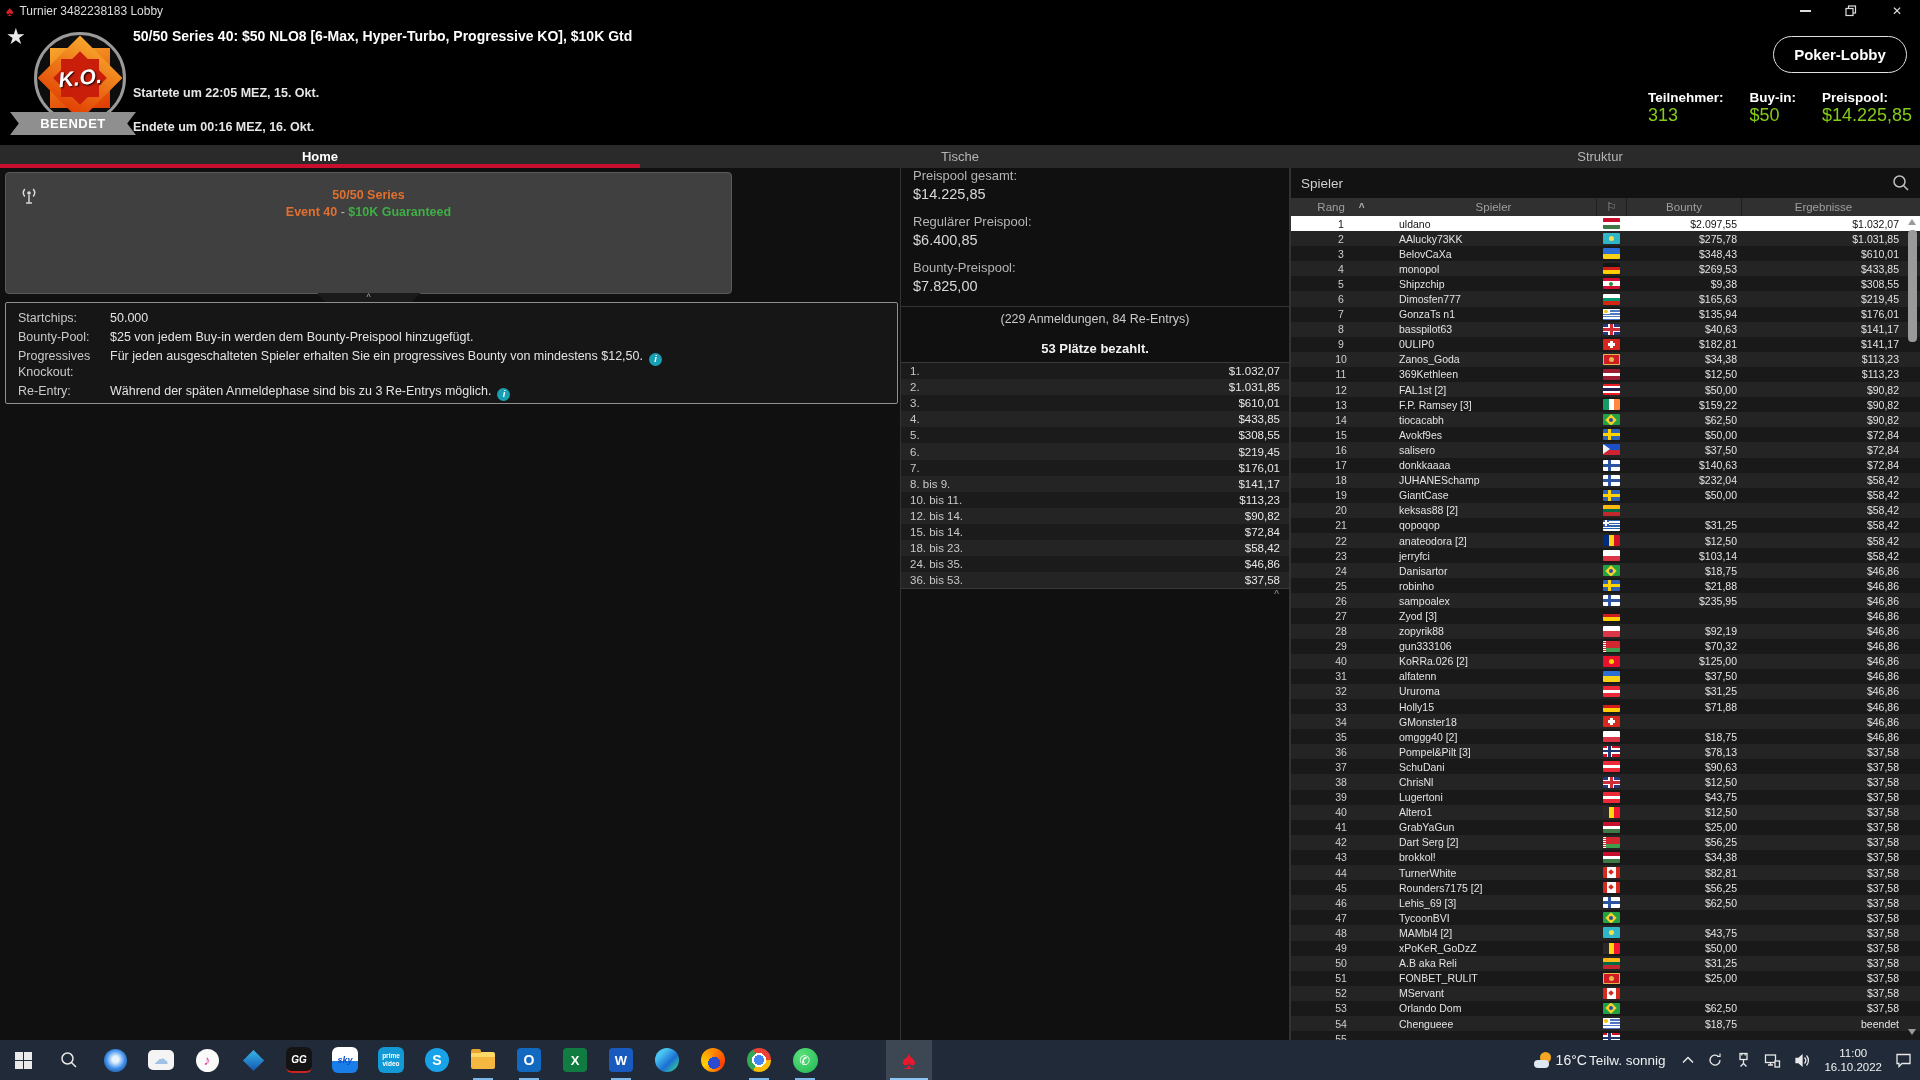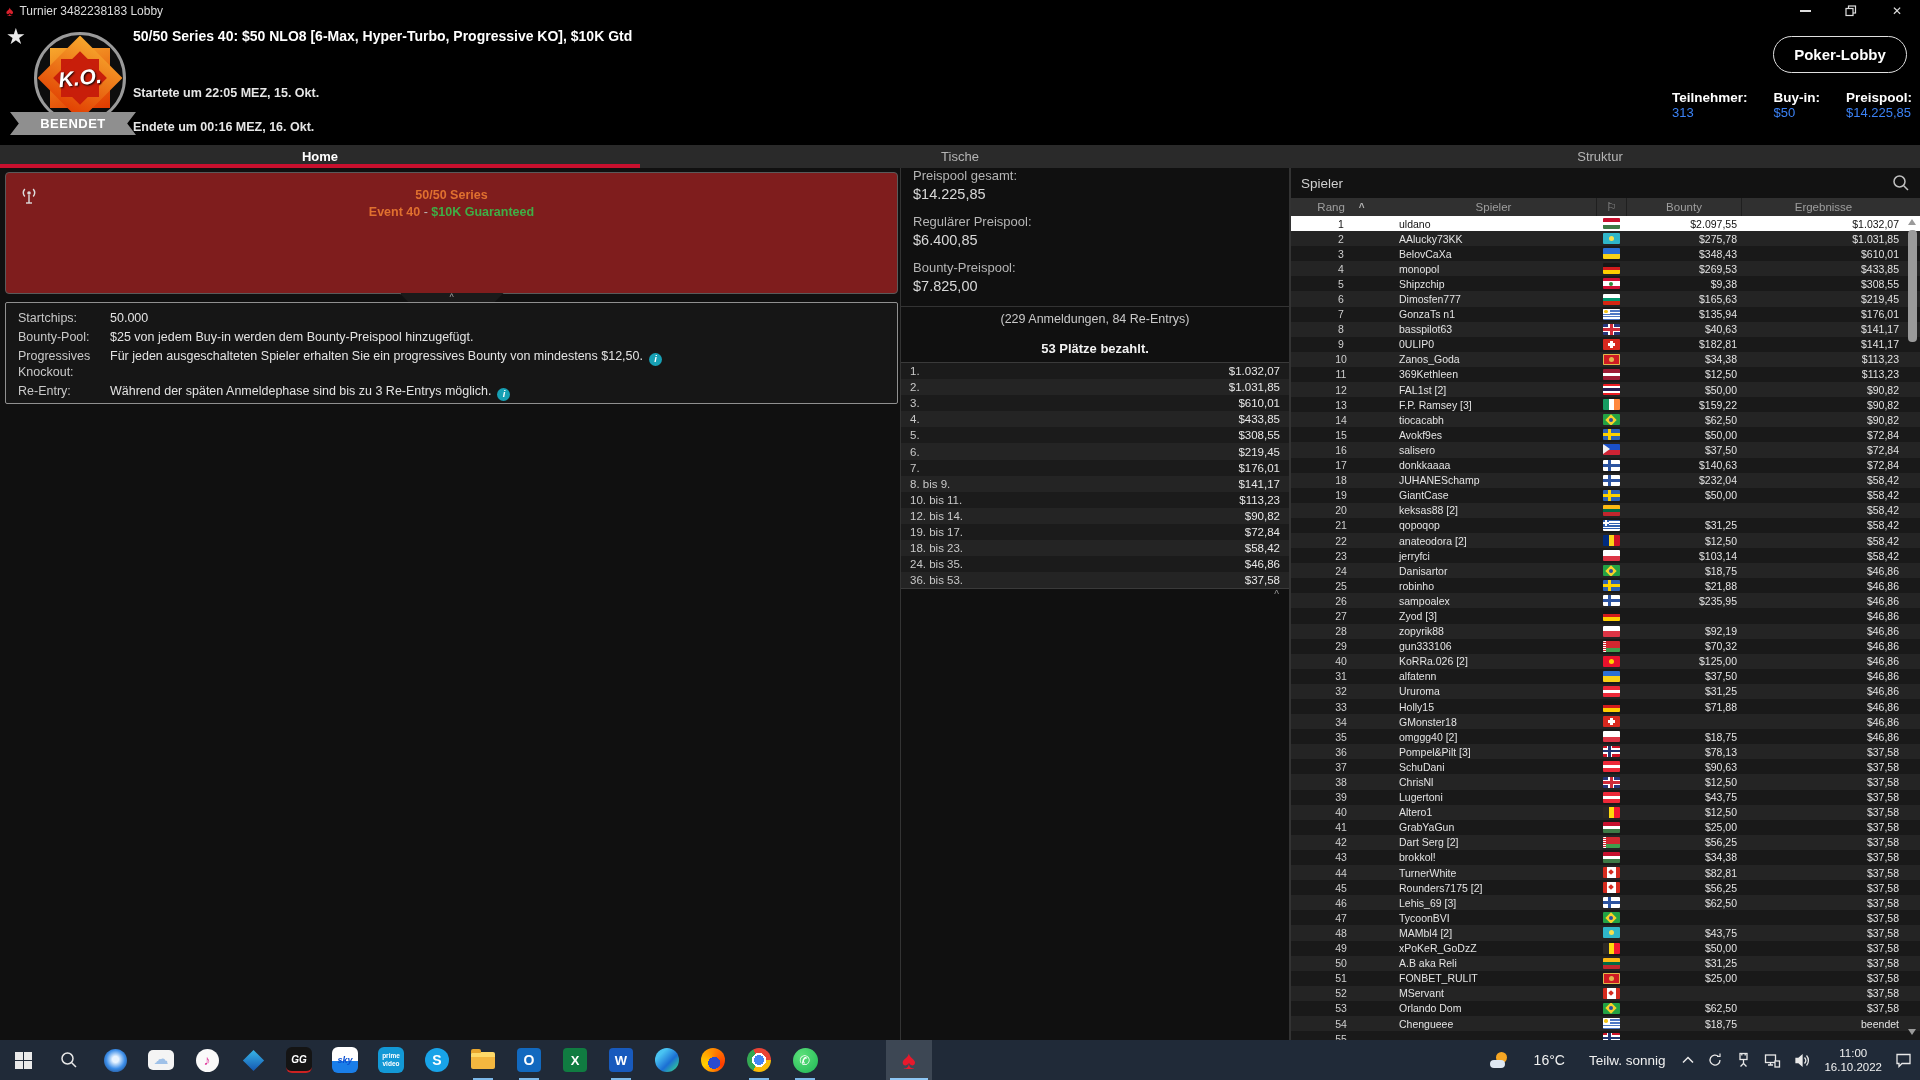--- a/index.html
+++ b/index.html
@@ -22,33 +22,33 @@
 .b1{inset:13px}.b2{inset:13px;transform:rotate(45deg)}
 .b3{inset:24px;background:#c81e0a}.b4{inset:24px;background:#c81e0a;transform:rotate(45deg)}
 .kotext{position:absolute;inset:0;display:flex;align-items:center;justify-content:center;color:#fff;font-weight:bold;font-style:italic;font-size:21px;text-shadow:1px 1px 2px #000;transform:rotate(-6deg)}
 .ribbon{position:absolute;left:10px;top:90px;width:126px;height:23px;background:#8f8f8f;clip-path:polygon(0 0,100% 0,93% 50%,100% 100%,0 100%,7% 50%);display:flex;align-items:center;justify-content:center;color:#fff;font-size:13px;font-weight:bold;letter-spacing:.5px}
 .htitle{position:absolute;left:133px;top:6px;color:#fff;font-size:14px;font-weight:bold}
 .hsub1{position:absolute;left:133px;top:64px;color:#e6e6e6;font-size:12.5px;font-weight:600}
 .hsub2{position:absolute;left:133px;top:98px;color:#e6e6e6;font-size:12.5px;font-weight:600}
 .lobbybtn{position:absolute;right:13px;top:14px;width:134px;height:37px;border:1.5px solid #e0e0e0;border-radius:20px;display:flex;align-items:center;justify-content:center;color:#fff;font-size:15px;font-weight:600;cursor:pointer}
 .stats{position:absolute;right:8px;top:68px;display:flex;gap:26px}
 .stat-label{color:#fff;font-size:13.5px;font-weight:bold;margin-bottom:0}
-.stat-value{color:#3b82f6;font-size:13px}
+.stat-value{color:#84cc16;font-size:18px}
 
 
 .tabbar{position:absolute;top:145px;left:0;right:0;height:23px;background:#2a2a2a;display:flex}
 .tab{flex:1;display:flex;align-items:center;justify-content:center;color:#b5b5b5;font-size:13px;position:relative;cursor:pointer}
 .tab.active{color:#fff;font-weight:600}
 .tab.active::after{content:"";position:absolute;left:0;right:0;bottom:0;height:4px;background:#c8102e}
 
 
 .content{position:absolute;top:168px;left:0;right:0;height:872px;background:#101010}
 
 
-.announce{position:absolute;left:5px;top:4px;width:893px;height:122px;background:#7f1d1d;border:1px solid #5a5a5a;border-radius:4px}
+.announce{position:absolute;left:5px;top:4px;width:727px;height:122px;background:#404040;border:1px solid #5a5a5a;border-radius:4px}
 .ann-icon{position:absolute;left:12px;top:12px}
 .ann-line1{position:absolute;top:15px;left:0;right:0;text-align:center;color:#e0702f;font-weight:bold;font-size:12.5px}
 .ann-line2{position:absolute;top:32px;left:0;right:0;text-align:center;font-size:12.5px;font-weight:bold}
 .ann-ev{color:#e0702f}.ann-sep{color:#bbb;font-weight:normal}.ann-gtd{color:#3fae46}
 .ann-collapse{position:absolute;bottom:-13px;left:50%;transform:translateX(-50%);width:104px;height:13px;background:#1a1a1a;border:1px solid #5a5a5a;border-top:none;clip-path:polygon(0 0,100% 0,88% 100%,12% 100%);display:flex;align-items:flex-start;justify-content:center;color:#aaa;font-size:9px;line-height:9px;cursor:pointer}
 .detailsbox{position:absolute;left:5px;top:134px;width:893px;height:102px;background:#161616;border:1px solid #909090;border-radius:2px;padding:7px 12px;display:grid;grid-template-columns:92px 1fr;row-gap:3px;align-content:start}
 .det-label{color:#c9c9c9;font-size:12.5px;line-height:16px}
 .det-text{color:#e3e3e3;font-size:12.5px;line-height:16px}
 .info{display:inline-flex;width:13px;height:13px;border-radius:50%;background:#17a0b4;color:#fff;font-size:9.5px;font-weight:bold;font-style:italic;align-items:center;justify-content:center;margin-left:6px;vertical-align:-2px}
 
@@ -149,21 +149,21 @@
 .app-outlook{width:24px;height:24px;border-radius:4px;background:#1269bf;color:#fff;font-size:14px}
 .app-excel{width:24px;height:24px;border-radius:4px;background:#107c41;color:#fff;font-size:13px}
 .app-word{width:24px;height:24px;border-radius:4px;background:#185abd;color:#fff;font-size:13px}
 .app-edge{width:24px;height:24px;border-radius:50%;background:linear-gradient(135deg,#49c3f2 25%,#1b6fd4 60%,#35d890 95%)}
 .app-firefox{width:24px;height:24px;border-radius:50%;background:radial-gradient(circle at 55% 62%,#2a4bd0 0 6px,transparent 6px),conic-gradient(#ff8a00,#ff3b00,#ffd000,#ff8a00)}
 .app-chrome{width:24px;height:24px;border-radius:50%;background:radial-gradient(circle,#4285f4 0 5px,#fff 5px 7px,transparent 7px),conic-gradient(from -30deg,#ea4335 0 120deg,#fbbc05 120deg 240deg,#34a853 240deg 360deg)}
 .app-whatsapp{width:25px;height:25px;border-radius:50%;background:radial-gradient(circle at 35% 30%,#5ce07a,#1fb855);color:#fff;font-size:13px}
 .app-pokerstars{width:26px;height:26px;border-radius:50%;background:radial-gradient(circle at 50% 40%,#ff3348,#c40built 70%);display:flex;align-items:center;justify-content:center}
 .app-pokerstars{background:transparent;color:#e8192c;font-size:26px;line-height:26px}
 .tray{position:absolute;right:0;top:0;height:40px;display:flex;align-items:center;gap:13px;padding-right:8px}
-.weather{display:flex;align-items:center;gap:24px;margin-right:4px}
+.weather{display:flex;align-items:center;gap:2px;margin-right:4px}
 .w-icon{width:20px;height:16px;position:relative}
 .w-sun{position:absolute;left:6px;top:0;width:11px;height:11px;border-radius:50%;background:#f6a623}
 .w-cloud{position:absolute;left:0;bottom:0;width:15px;height:8px;border-radius:6px;background:#dfe8f2}
 .w-temp{color:#f0f0f0;font-size:14px}
 .w-cond{color:#f0f0f0;font-size:13.5px}
 .trayicon{display:flex;align-items:center;justify-content:center;color:#e8e8e8;cursor:pointer}
 .clock{color:#f0f0f0;font-size:11.5px;text-align:center;line-height:14px;cursor:pointer}
 </style>
 </head>
 <body>
@@ -301,21 +301,21 @@
           </div>
           <div class="prize-row">
             <span class="prize-place">10. bis 11.</span>
             <span class="prize-amount">$113,23</span>
           </div>
           <div class="prize-row">
             <span class="prize-place">12. bis 14.</span>
             <span class="prize-amount">$90,82</span>
           </div>
           <div class="prize-row">
-            <span class="prize-place">19. bis 17.</span>
+            <span class="prize-place">15. bis 14.</span>
             <span class="prize-amount">$72,84</span>
           </div>
           <div class="prize-row">
             <span class="prize-place">18. bis 23.</span>
             <span class="prize-amount">$58,42</span>
           </div>
           <div class="prize-row">
             <span class="prize-place">24. bis 35.</span>
             <span class="prize-amount">$46,86</span>
           </div>

